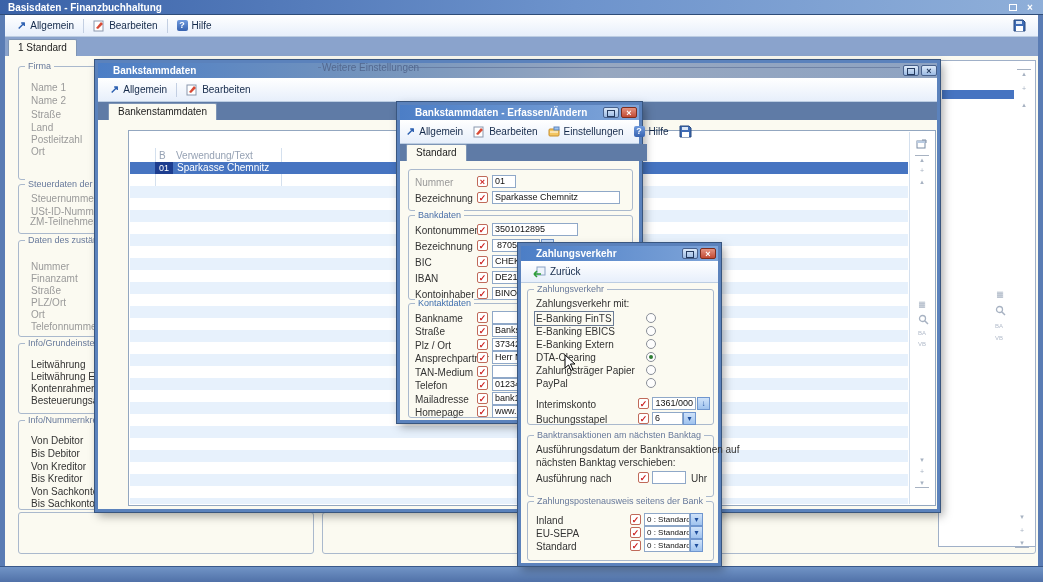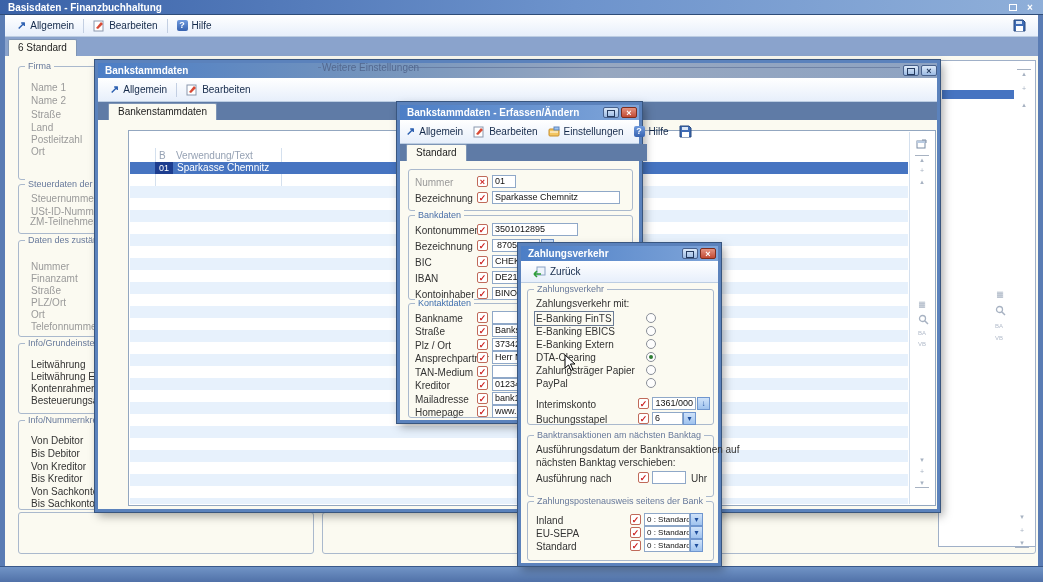--- a/index.html
+++ b/index.html
@@ -21,21 +21,21 @@
   .tbar{display:flex;align-items:center;gap:3px;background:linear-gradient(#ffffff,#e7effb);
         border-bottom:1px solid #bccde2;padding:0 6px;box-sizing:border-box;color:#152a4a}
   .titem{display:flex;align-items:center;gap:4px;padding:2px 6px;border-radius:2px;cursor:default}
   .tsep{width:1px;height:14px;background:#c3cfe2}
   .spacer{flex:1}
   .tab{position:absolute;bottom:0;background:#fbfaf1;border:1px solid #7e95b5;border-bottom:none;
        border-radius:2px 2px 0 0;padding:2px 9px;color:#1c1c1c;line-height:12px}
   .win{position:absolute;background:#fbfaf1;border:3px solid #5b82bc;outline:1px solid #39567f;
        box-shadow:3px 4px 9px rgba(0,0,0,.35);box-sizing:border-box}
   .wtb{position:absolute;left:0;right:0;top:0;height:15px;color:#fff;font-weight:bold;
-       line-height:15px;padding-left:7px;box-sizing:border-box;
+       line-height:15px;padding-left:15px;box-sizing:border-box;
        background:linear-gradient(90deg,#4c7ec6,#7fa5d9)}
   .wtb.fade{background:linear-gradient(90deg,#4c7ec6 0%,#7494bd 32%,#97a7c0 60%,#8ea3c2 100%)}
   .wbtn{position:absolute;width:16px;height:11px;top:2px;border:1px solid #48618c;border-radius:2px;
         background:linear-gradient(#dce9f8,#9cbbe4);text-align:center;line-height:10px;font-size:9px;
         color:#243a5e;box-sizing:border-box}
   .wbtn.red{background:linear-gradient(#e59380,#c24a34);border-color:#7e2d1d;color:#fff}
   .ri{display:inline-block;width:6px;height:5px;border:1px solid #243a5e;margin-top:2px}
   .mainbtn{color:#fff;font-size:10px;line-height:13px;text-align:center;width:14px;height:13px;top:1px}
   
   .gb{position:absolute;border:1px solid #aab9cd;border-radius:3px}
@@ -108,21 +108,21 @@
     <div class="titem">
       <svg width="13" height="13">
           <path d="M1 1 h9 l2 2 v9 h-11 z" fill="#3f6cb5" stroke="#27487e"></path>
           <rect x="3" y="2" width="6" height="3" fill="#dbe7f7"></rect>
           <rect x="3" y="7" width="7" height="5" fill="#fff"></rect>
         </svg>
     </div>
   </div>
 
   <div class="abs main-tabstrip">
-    <div class="tab" style="left:3px">6 Standard</div>
+    <div class="tab" style="left:3px">1 Standard</div>
   </div>
 
   <div class="abs main-client"></div>
 
   <div class="gb" style="left:18px;top:66px;width:292px;height:112px">
     <span class="gl">Firma</span>
     <span class="lbl dis" style="left:12px;top:15px">Name 1</span>
     <span class="lbl dis" style="left:12px;top:28px">Name 2</span>
     <span class="lbl dis" style="left:12px;top:42px">Straße</span>
     <span class="lbl dis" style="left:12px;top:55px">Land</span>
@@ -334,21 +334,21 @@
       <span class="inp" style="left:83px;top:20px;width:98px">Bankstr</span>
       <span class="lbl" style="left:6px;top:36px">Plz / Ort</span>
       <span class="chk" style="left:68px;top:35px">✓</span>
       <span class="inp" style="left:83px;top:34px;width:98px">37342</span>
       <span class="lbl" style="left:6px;top:49px">Ansprechpartner</span>
       <span class="chk" style="left:68px;top:48px">✓</span>
       <span class="inp" style="left:83px;top:47px;width:98px">Herr Ma</span>
       <span class="lbl" style="left:6px;top:63px">TAN-Medium</span>
       <span class="chk" style="left:68px;top:62px">✓</span>
       <span class="inp" style="left:83px;top:61px;width:98px"></span>
-      <span class="lbl" style="left:6px;top:76px">Kreditor</span>
+      <span class="lbl" style="left:6px;top:76px">Telefon</span>
       <span class="chk" style="left:68px;top:75px">✓</span>
       <span class="inp" style="left:83px;top:74px;width:98px">01234</span>
       <span class="lbl" style="left:6px;top:90px">Mailadresse</span>
       <span class="chk" style="left:68px;top:89px">✓</span>
       <span class="inp" style="left:83px;top:88px;width:98px">bank1@</span>
       <span class="lbl" style="left:6px;top:103px">Homepage</span>
       <span class="chk" style="left:68px;top:102px">✓</span>
       <span class="inp" style="left:83px;top:101px;width:98px">www.m</span>
     </div>
   </div>

